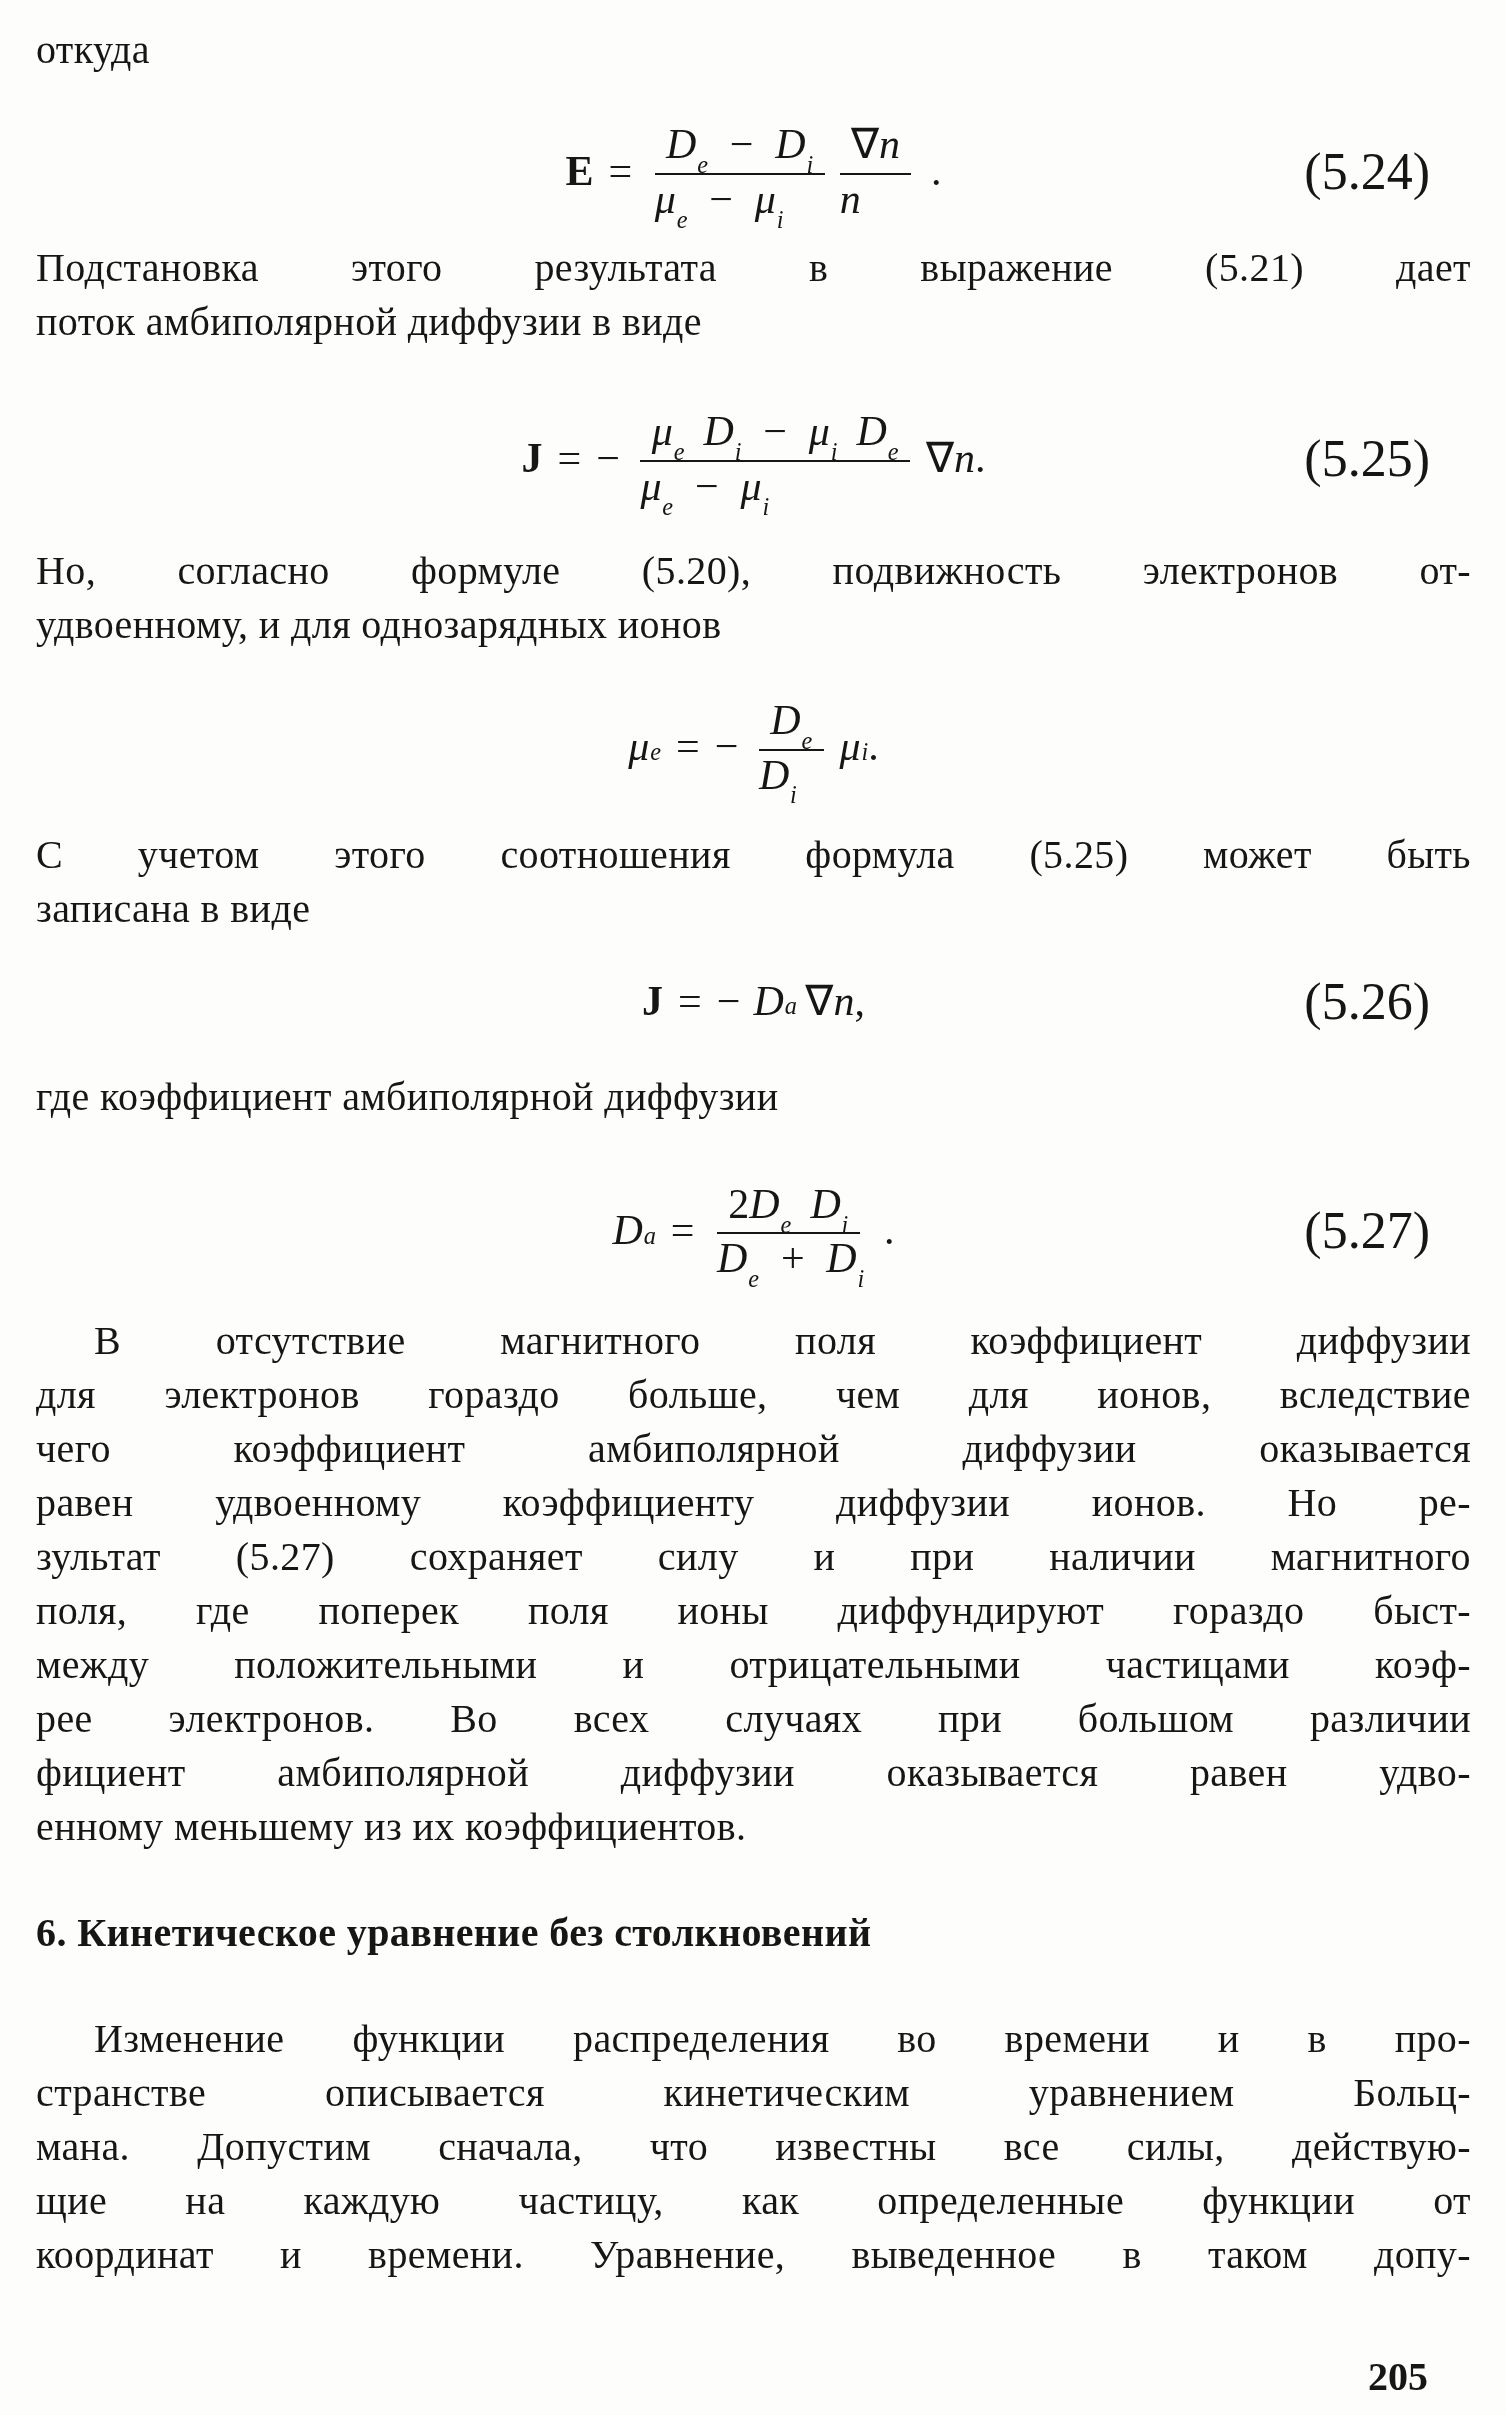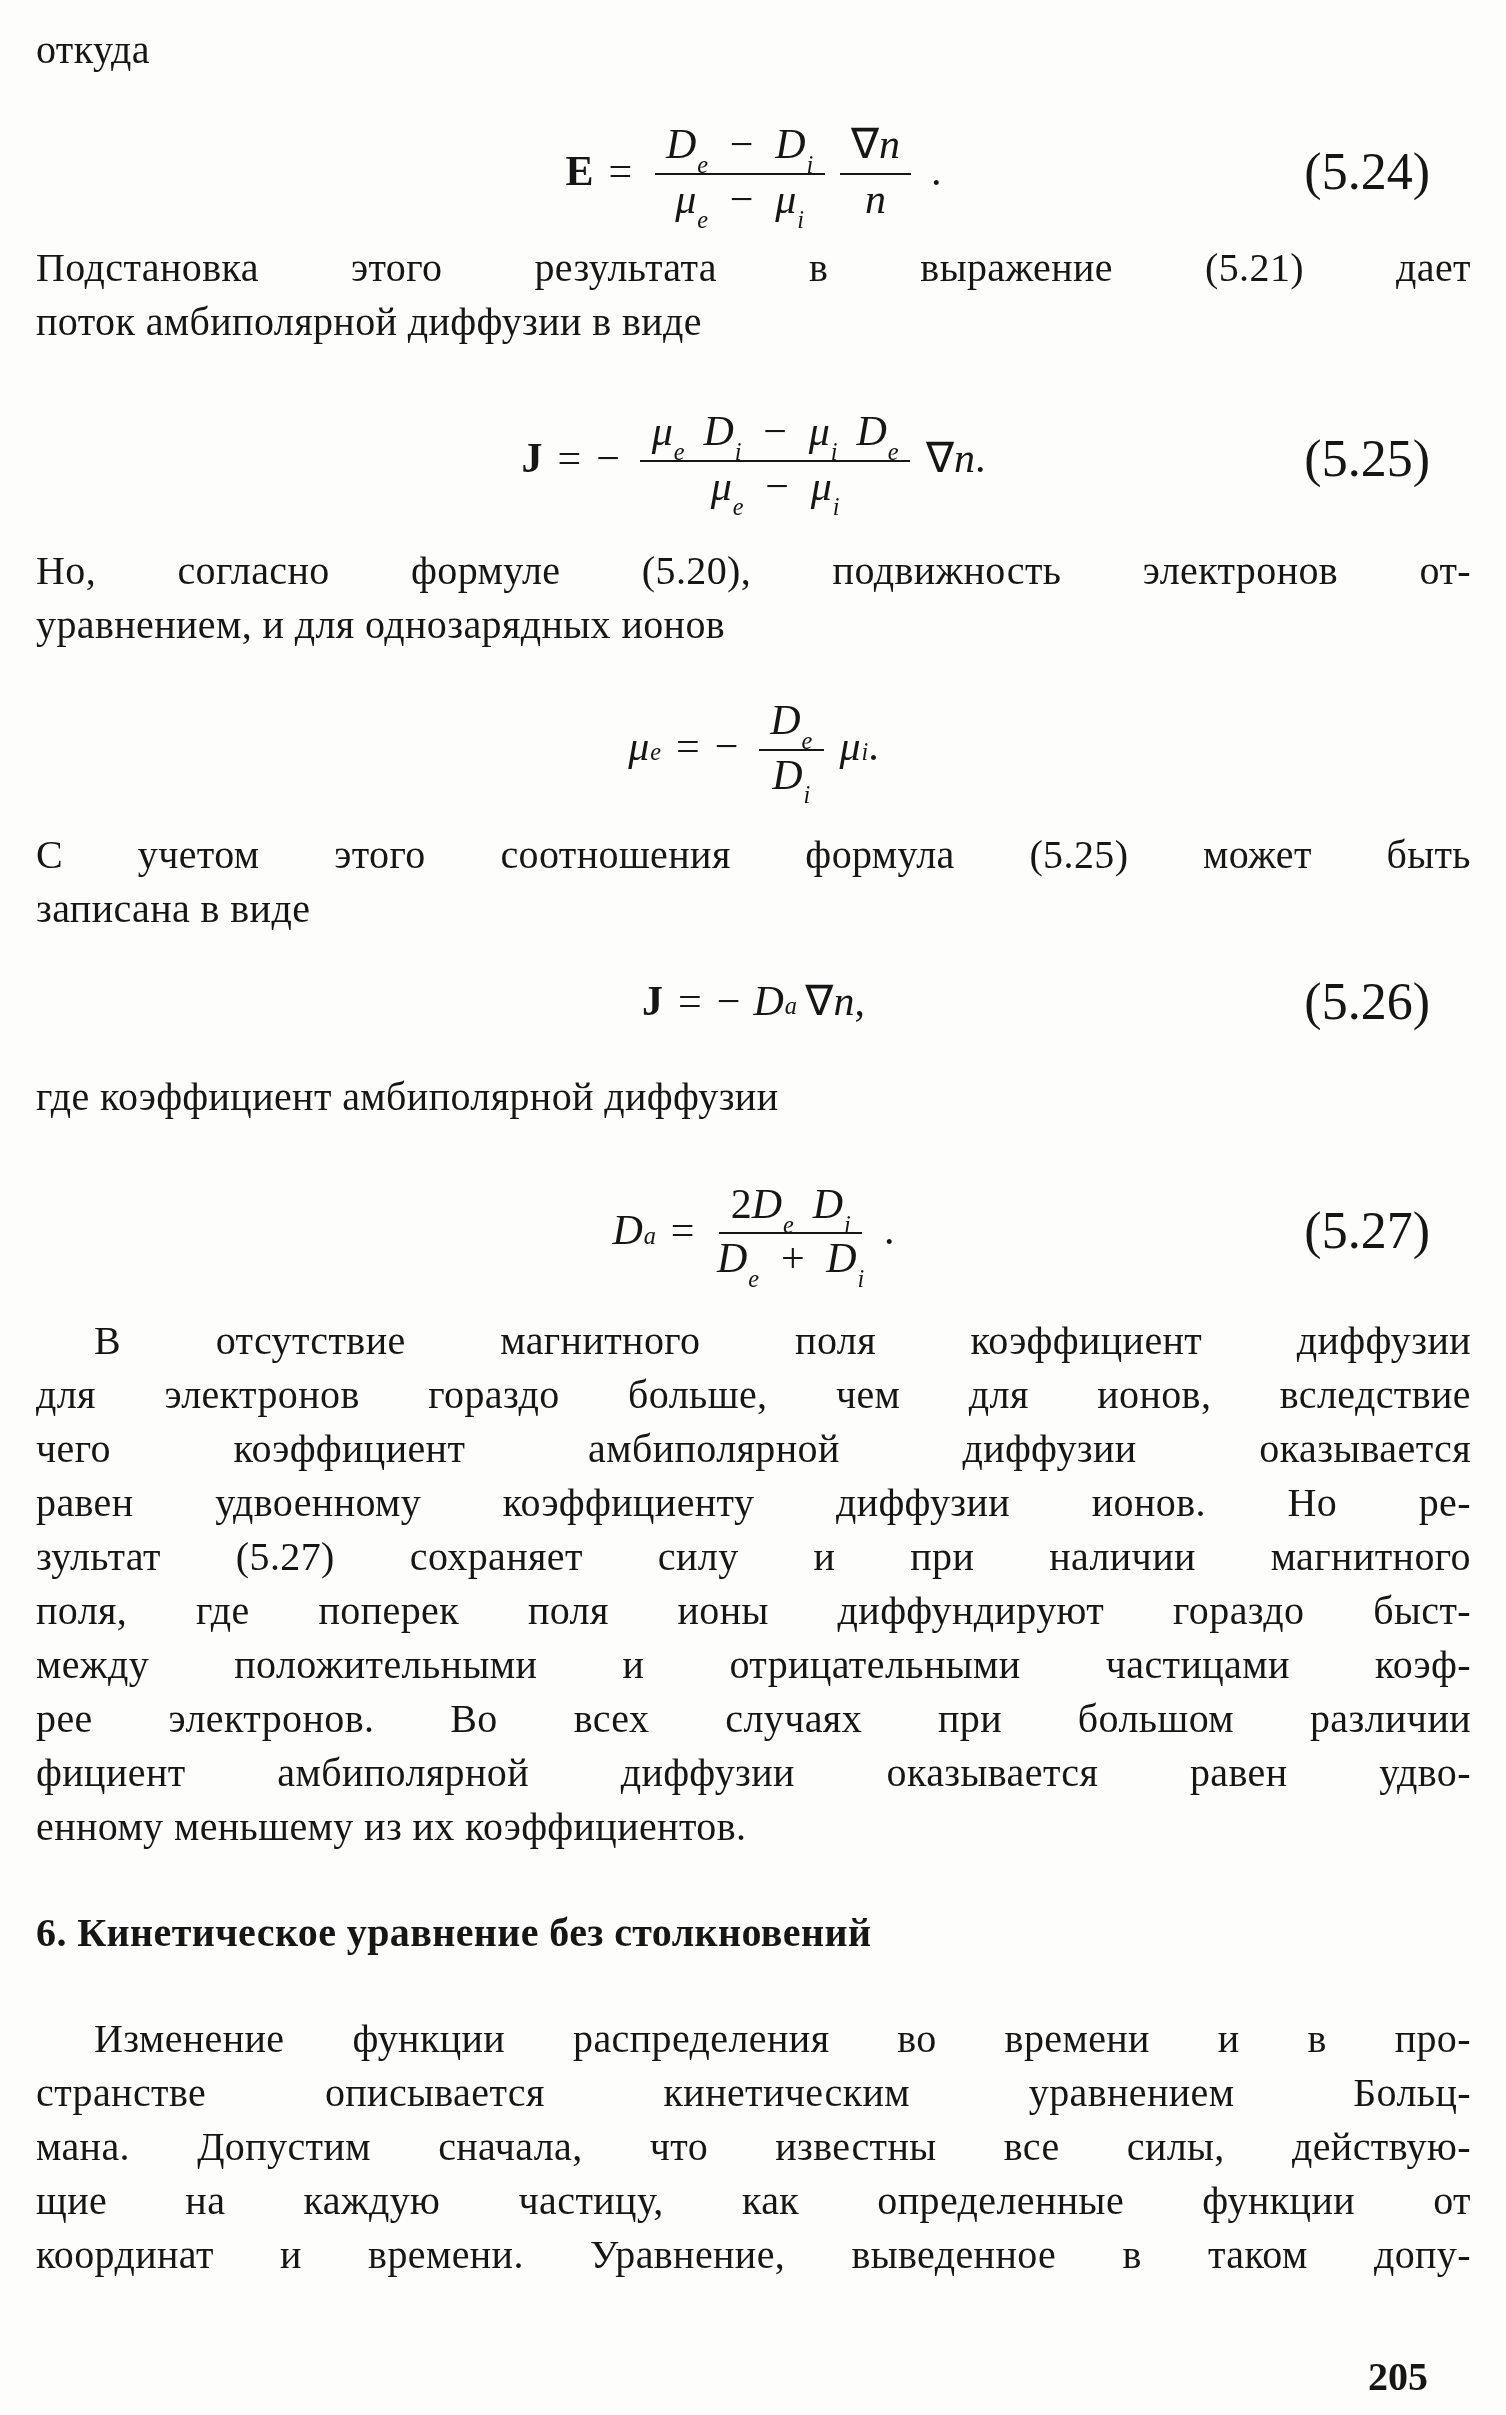--- a/index.html
+++ b/index.html
@@ -61,21 +61,21 @@
     font-size:0.58em;
     font-style:italic;
     line-height:0;
     position:relative;
     top:0.22em;
     margin-left:0.9px;
   }
   .frac {
     display:inline-flex;
     flex-direction:column;
-    align-items:center;
+    align-items:flex-start;
     margin:0 7.5px;
   }
   .frac .num {
     padding:1.9px 11.3px 7.5px 11.3px;
     border-bottom:2.8px solid #161616;
     display:inline-block;
   }
   .frac .den {
     padding-top:3px;
     display:inline-block;
@@ -150,21 +150,21 @@
       </span>
       <span class="gap">∇</span>
         <span class="v">n</span>
         <span>.</span>
     </div>
     <div class="eqlabel">(5.25)</div>
   </div>
 
   <div class="para" style="margin-top:11.3px;">
     <div class="line just">Но, согласно формуле (5.20), подвижность электронов от-</div>
-    <div class="line">уравнением, и для однозарядных ионов</div>
+    <div class="line">удвоенному, и для однозарядных ионов</div>
   </div>
 
   <div class="eqrow" style="margin-top:23.5px; min-height:141px;">
     <div class="eq">
       <span class="v">μ</span>
         <sub class="s">e</sub>
       <span class="rel">=</span>
       <span class="sign">−</span>
       <span class="frac">
         <span class="num">

